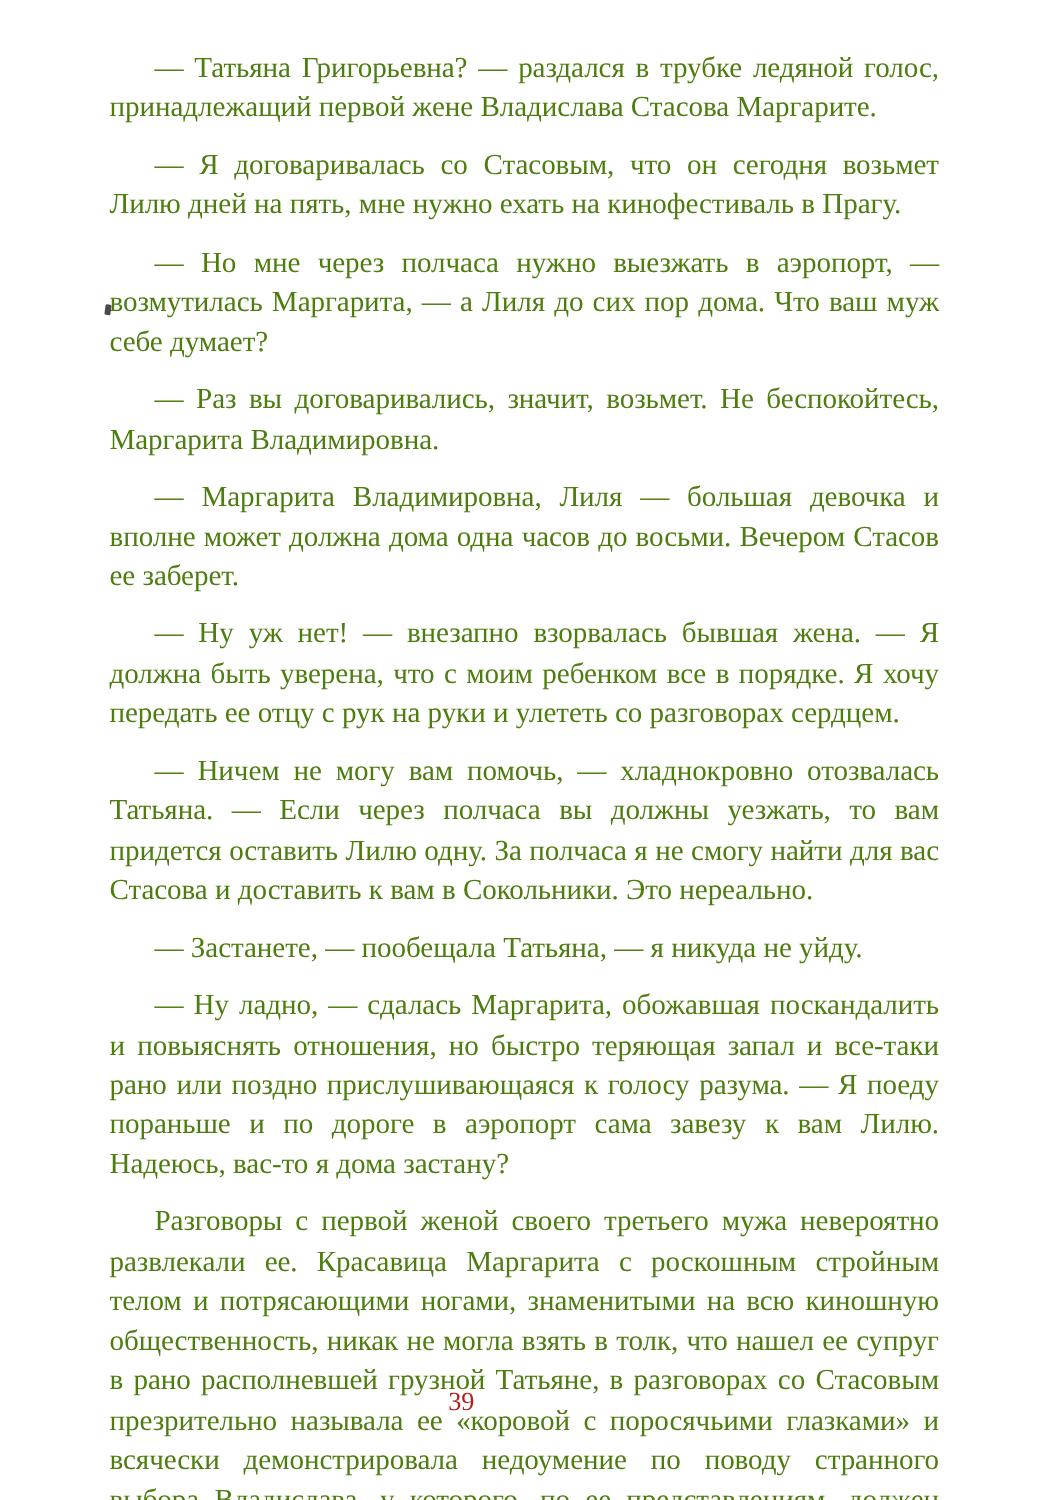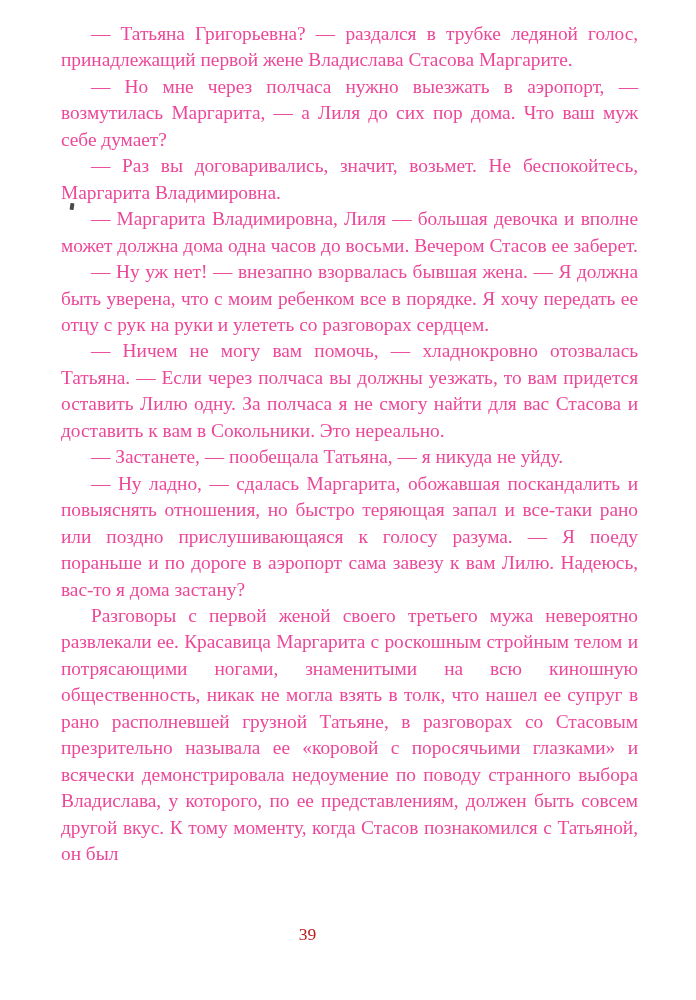--- a/index.html
+++ b/index.html
@@ -27,29 +27,29 @@
   }
 
   .text-block {
     position: absolute;
     left: 61px;
     top: 21px;
     width: 577px;
   }
 
   .para {
-    margin: 0;
+    margin: 12px;
     text-indent: 30px;
     text-align: justify;
     font-size: 19.4px;
     line-height: 26.45px;
     letter-spacing: -0.05px;
     word-spacing: 0.1px;
     font-weight: 400;
-    color: #ec4899;
+    color: #4d7c0f;
     hyphens: manual;
     -webkit-hyphens: manual;
   }
 
   
   .para:last-child {
     text-align: justify;
   }
 
   
@@ -82,20 +82,21 @@
     font-family: "Liberation Serif", "DejaVu Serif", serif;
   }
 </style>
 </head>
 <body>
 
 <div class="page">
 
   <div class="text-block">
     <p class="para">— Татьяна Григорьевна? — раздался в трубке ледяной голос, принадлежащий первой жене Владислава Стасова Маргарите.</p>
+    <p class="para">— Я договаривалась со Стасовым, что он сегодня возьмет Лилю дней на пять, мне нужно ехать на кинофестиваль в Прагу.</p>
     <p class="para">— Но мне через полчаса нужно выезжать в аэропорт, — возмутилась Маргарита, — а Лиля до сих пор дома. Что ваш муж себе думает?</p>
     <p class="para">— Раз вы договаривались, значит, возьмет. Не беспокойтесь, Маргарита Владимировна.</p>
     <p class="para">— Маргарита Владимировна, Лиля — большая девочка и вполне может должна дома одна часов до восьми. Вечером Стасов ее заберет.</p>
     <p class="para">— Ну уж нет! — внезапно взорвалась бывшая жена. — Я должна быть уверена, что с моим ребенком все в порядке. Я хочу передать ее отцу с рук на руки и улететь со разговорах сердцем.</p>
     <p class="para">— Ничем не могу вам помочь, — хладнокровно отозвалась Татьяна. — Если через полчаса вы должны уезжать, то вам придется оставить Лилю одну. За полчаса я не смогу найти для вас Стасова и доставить к вам в Сокольники. Это нереально.</p>
     <p class="para">— Застанете, — пообещала Татьяна, — я никуда не уйду.</p>
     <p class="para">— Ну ладно, — сдалась Маргарита, обожавшая поскандалить и повыяснять отношения, но быстро теряющая запал и все-таки рано или поздно прислушивающаяся к голосу разума. — Я поеду пораньше и по дороге в аэропорт сама завезу к вам Лилю. Надеюсь, вас-то я дома застану?</p>
     <p class="para narrative">Разговоры с первой женой своего третьего мужа невероятно развлекали ее. Красавица Маргарита с роскошным стройным телом и потрясающими ногами, знаменитыми на всю киношную общественность, никак не могла взять в толк, что нашел ее супруг в рано располневшей грузной Татьяне, в разговорах со Стасовым презрительно называла ее «коровой с поросячьими глазками» и всячески демонстрировала недоумение по поводу странного выбора Владислава, у которого, по ее представлениям, должен быть совсем другой вкус. К тому моменту, когда Стасов познакомился с Татьяной, он был</p>
   </div>
 

